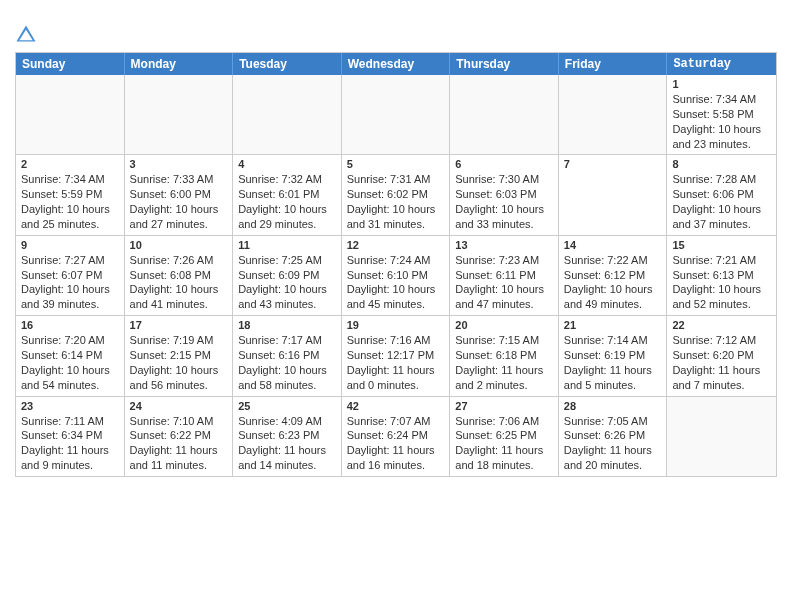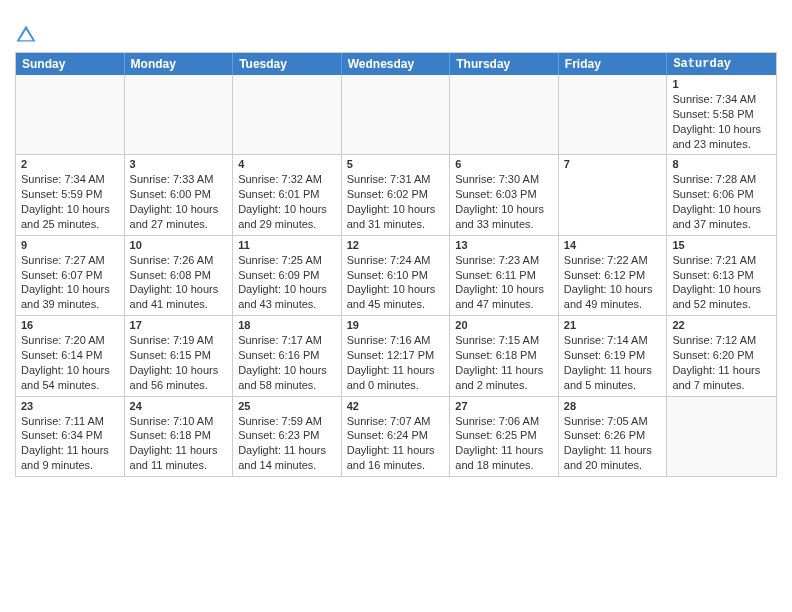--- a/index.html
+++ b/index.html
@@ -238,21 +238,21 @@
         <div class="cal-row">
           <div class="cal-cell">
             <span class="day-num">16</span>
             <div class="cell-info">Sunrise: 7:20 AM
 Sunset: 6:14 PM
 Daylight: 10 hours and 54 minutes.</div>
           </div>
           <div class="cal-cell">
             <span class="day-num">17</span>
             <div class="cell-info">Sunrise: 7:19 AM
-Sunset: 6:15 PM
+Sunset: 2:15 PM
 Daylight: 10 hours and 56 minutes.</div>
           </div>
           <div class="cal-cell">
             <span class="day-num">18</span>
             <div class="cell-info">Sunrise: 7:17 AM
 Sunset: 6:16 PM
 Daylight: 10 hours and 58 minutes.</div>
           </div>
           <div class="cal-cell">
             <span class="day-num">19</span>
@@ -282,26 +282,26 @@
         <div class="cal-row">
           <div class="cal-cell">
             <span class="day-num">23</span>
             <div class="cell-info">Sunrise: 7:11 AM
 Sunset: 6:34 PM
 Daylight: 11 hours and 9 minutes.</div>
           </div>
           <div class="cal-cell">
             <span class="day-num">24</span>
             <div class="cell-info">Sunrise: 7:10 AM
-Sunset: 6:18 PM
+Sunset: 6:22 PM
 Daylight: 11 hours and 11 minutes.</div>
           </div>
           <div class="cal-cell">
             <span class="day-num">25</span>
-            <div class="cell-info">Sunrise: 7:59 AM
+            <div class="cell-info">Sunrise: 4:09 AM
 Sunset: 6:23 PM
 Daylight: 11 hours and 14 minutes.</div>
           </div>
           <div class="cal-cell">
             <span class="day-num">42</span>
             <div class="cell-info">Sunrise: 7:07 AM
 Sunset: 6:24 PM
 Daylight: 11 hours and 16 minutes.</div>
           </div>
           <div class="cal-cell">

